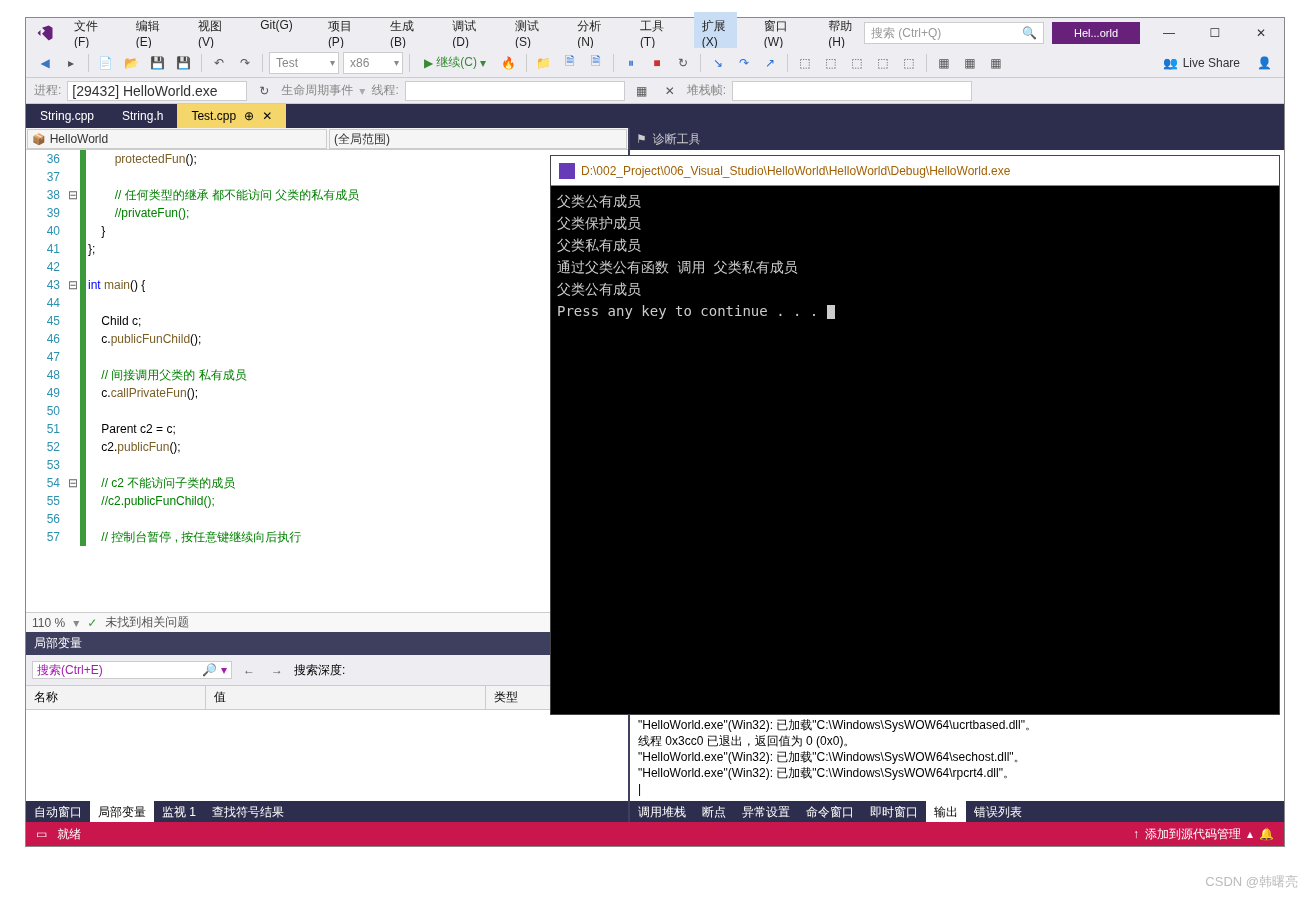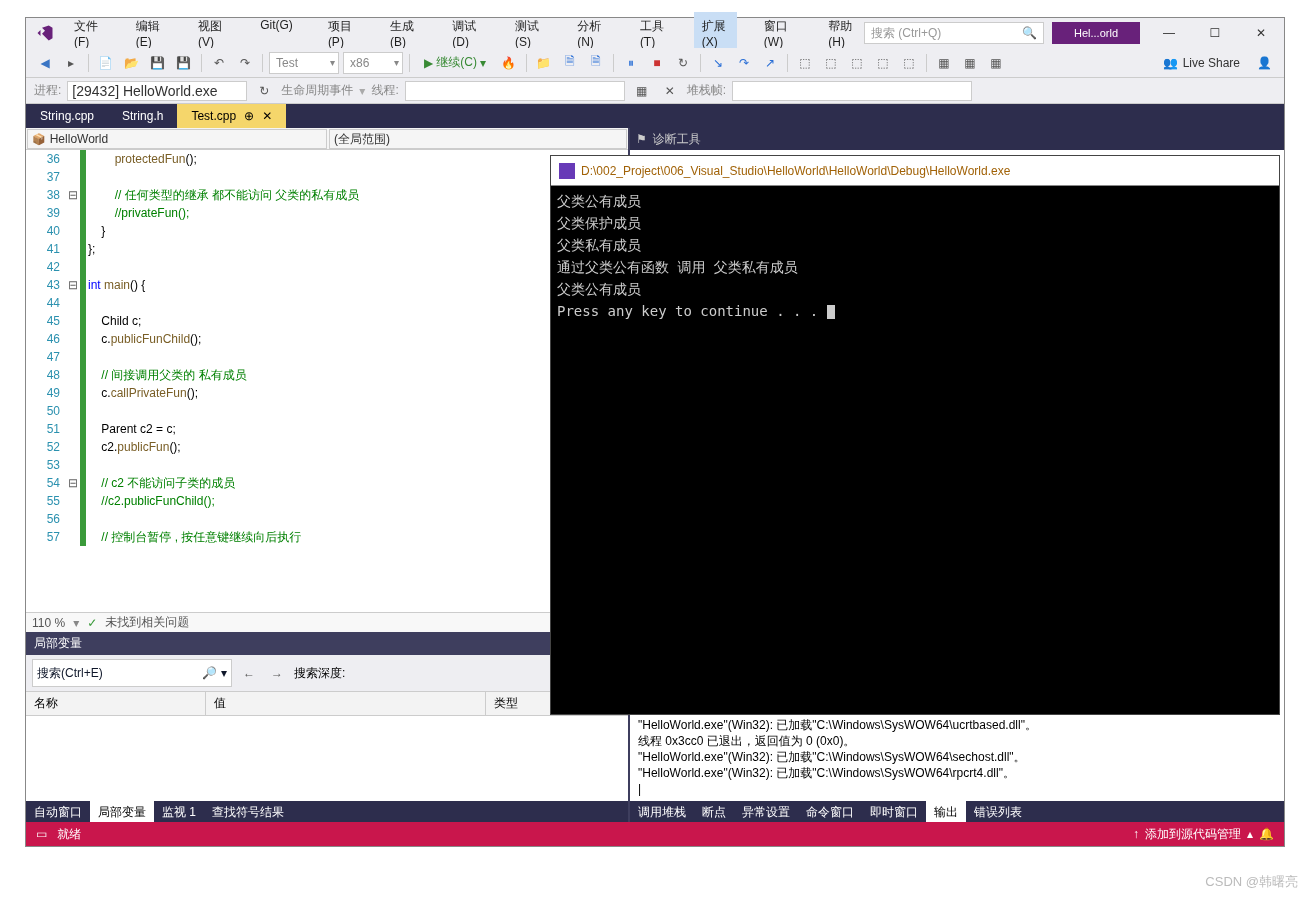--- a/index.html
+++ b/index.html
@@ -37,21 +37,21 @@
 .health{ width:6px; background:#3a9a3a; margin-right:2px;}
 .code { white-space:pre; color:#000; }
 .kw { color:#0000ff; }
 .cm { color:#008000; }
 .fn { color:#795e26; }
 .ed-footer { height:20px; border-top:1px solid #ccc; display:flex; align-items:center; font-size:11px; color:#555; gap:8px; padding:0 6px; background:#f8f8f8;}
 .ed-footer .tick{color:#3a9a3a;}
 .bottom-panel { display:flex; flex-direction:column; background:#fff; }
 .panel-title { background:#3e3e5e; color:#fff; padding:3px 8px; font-size:12px; }
 .panel-search { display:flex; align-items:center; gap:6px; padding:4px 6px; border-bottom:1px solid #ccc; background:#eeeef2;}
-.panel-search .box{flex:0 0 200px; height:28px;border:1px solid #ccc;background:#fff;padding:0 4px;color:#0f172a;display:flex;align-items:center;}
+.panel-search .box{flex:0 0 200px; height:18px;border:1px solid #ccc;background:#fff;padding:0 4px;color:#a21caf;display:flex;align-items:center;}
 .panel-cols { display:flex; background:#f3f3f3; border-bottom:1px solid #ccc;}
 .panel-cols div { padding:3px 8px; border-right:1px solid #ccc;}
 .panel-tabs { height:21px; display:flex; background:#2d2d4d; color:#fff; }
 .ptab { padding:3px 8px; font-size:12px; }
 .ptab.active { background:#fff; color:#000; }
 .output-text { font-family:Consolas,"SimSun",monospace; font-size:12px; padding:4px 8px; line-height:16px; color:#000; background:#fff; }
 .status-bar { height:24px; background:#c9164c; color:#fff; display:flex; align-items:center; padding:0 10px; gap:10px; font-size:12px;}
 .status-bar .right{margin-left:auto;display:flex;align-items:center;gap:6px;}
 .liveshare{display:flex;align-items:center;gap:4px;color:#333;margin-left:auto;margin-right:10px;}
 

